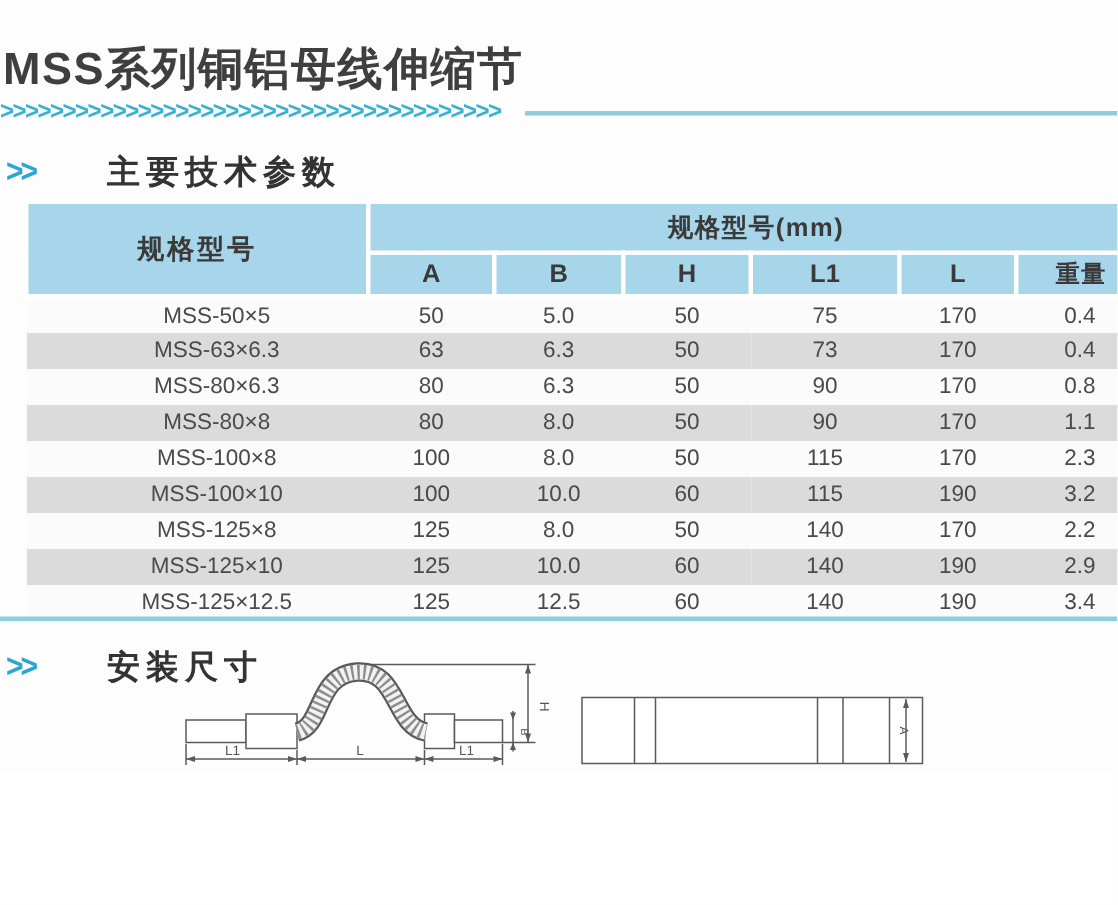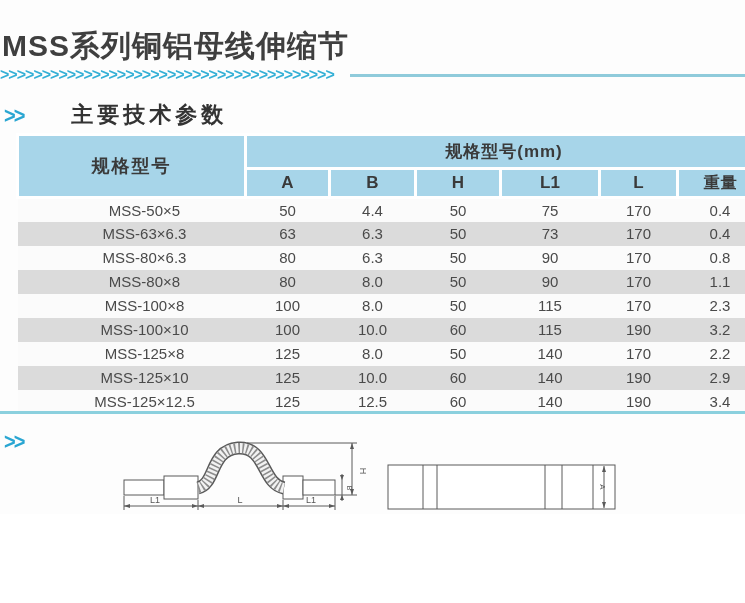--- a/index.html
+++ b/index.html
@@ -123,21 +123,21 @@
           <th class="sub-header">H</th>
           <th class="sub-header">L1</th>
           <th class="sub-header">L</th>
           <th class="sub-header">重量</th>
         </tr>
       </thead>
       <tbody>
         <tr>
           <td class="model-cell">MSS-50×5</td>
           <td>50</td>
-          <td>4.4</td>
+          <td>5.0</td>
           <td>50</td>
           <td>75</td>
           <td>170</td>
           <td>0.4</td>
         </tr>
         <tr>
           <td class="model-cell">MSS-63×6.3</td>
           <td>63</td>
           <td>6.3</td>
           <td>50</td>
@@ -209,20 +209,21 @@
           <td>3.4</td>
         </tr>
       </tbody>
     </table>
   </div>
 
   <div class="table-underline"></div>
 
   <div class="section-heading" id="heading-install">
     <span class="marker">&gt;&gt;</span>
+    <span class="label">安装尺寸</span>
   </div>
 
   <div class="drawing" id="side-view">
     <svg width="250" height="112" viewBox="0 0 250 112">
       <g stroke="#5a5a5a" stroke-width="1" fill="none">
 
         <rect x="8" y="66" width="40" height="15" fill="#ffffff"></rect>
         <rect x="48" y="62" width="34" height="23" fill="#ffffff"></rect>
 
         <rect x="167" y="62" width="20" height="23" fill="#ffffff"></rect>

